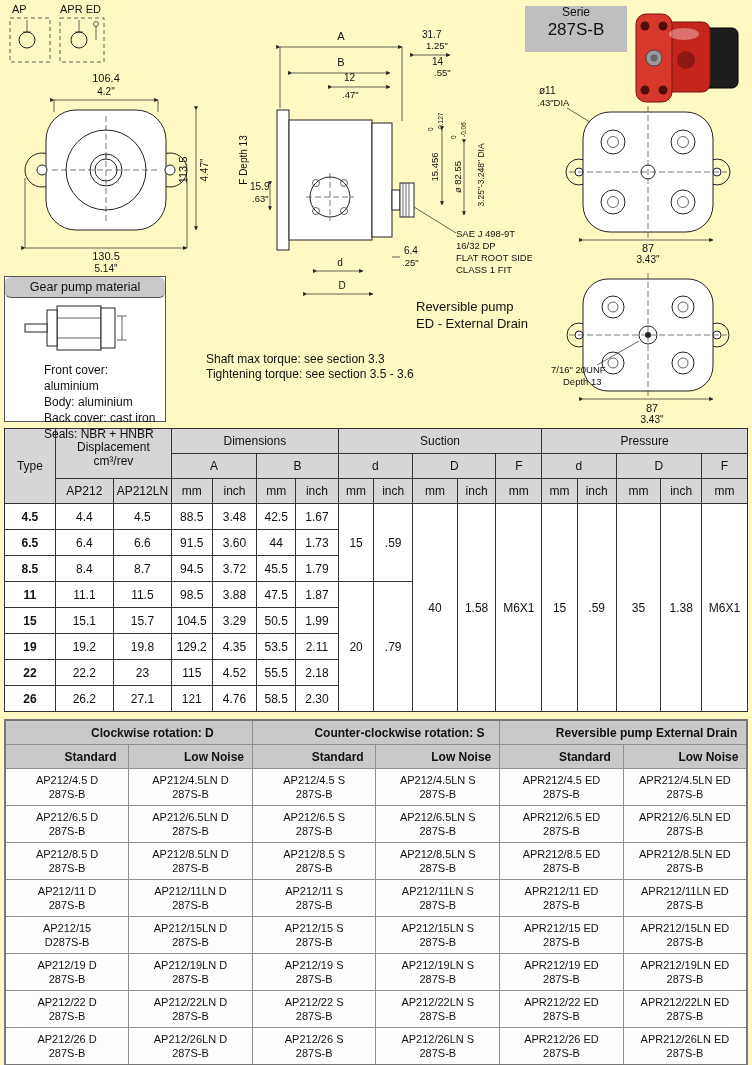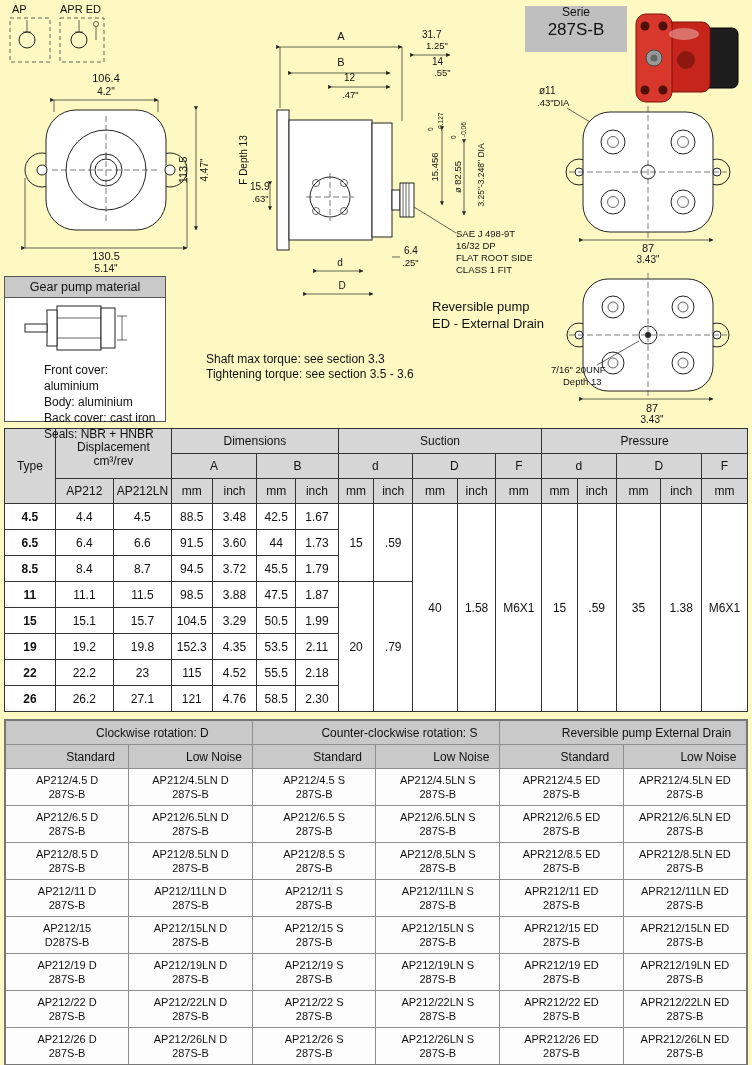--- a/index.html
+++ b/index.html
@@ -9,37 +9,37 @@
   .abs{position:absolute;}
   svg text{fill:#111;font-family:"Liberation Sans","DejaVu Sans",sans-serif;}
   .ln{stroke:#222;stroke-width:1;fill:none;}
   .thin{stroke:#222;stroke-width:.7;fill:none;}
   .dash{stroke:#444;stroke-width:.7;fill:none;stroke-dasharray:6 3;}
   .fillw{fill:#fff;stroke:#222;stroke-width:1;}
   .serie-box{left:525px;top:6px;width:102px;height:46px;background:#bfbfbf;
              text-align:center;line-height:1.15;padding-top:0;box-sizing:border-box;}
   .serie-box .l1{font-size:12px;}
   .serie-box .l2{font-size:17px;}
-  .rev-note{left:432px;top:298px;font-size:13px;line-height:17px;}
+  .rev-note{left:416px;top:298px;font-size:13px;line-height:17px;}
   .notes{left:206px;top:352px;font-size:12px;line-height:15px;}
   .mat-box{left:4px;top:276px;width:162px;height:146px;border:1px solid #555;box-sizing:border-box;background:#fff;}
   .mat-title{height:20px;background:#c9c9c9;border-bottom:1px solid #555;text-align:center;
-             font-size:12.5px;line-height:20px;}
+             font-size:12.5px;line-height:20px;border-radius:6px;}
   .mat-lines{font-size:12px;line-height:16px;padding-left:4px;margin-left:35px;}
   
   table{border-collapse:collapse;}
   .spec{margin:2px 0 0 4px;width:744px;font-size:12px;table-layout:fixed;}
   .spec th,.spec td{border:1px solid #333;text-align:center;padding:1px 2px;overflow:hidden;}
   .spec th{background:#d6d6d6;font-weight:normal;height:22px;}
   .spec td{height:23px;background:#fff;}
   .spec td.type-cell{font-weight:bold;}
   
   .parts{margin:7px 0 0 4px;width:744px;font-size:11px;table-layout:fixed;border:2px solid #777;}
   .parts th,.parts td{border:1px solid #8f8f8f;text-align:center;overflow:hidden;}
-  .parts th{background:#c9c9c9;font-weight:normal;font-size:12px;height:21px;padding-left:48px;}
+  .parts th{background:#c9c9c9;font-weight:bold;font-size:12px;height:21px;padding-left:48px;}
   .parts td{background:#fdfdfd;padding:4px 7px;line-height:14px;}
 </style>
 </head>
 <body>
 
 <div class="page">
 
   <svg width="0" height="0" style="position:absolute">
     <defs>
       <marker id="arr" markerWidth="8" markerHeight="8" refX="5.5" refY="3" orient="auto">
@@ -415,21 +415,21 @@
           <td>15.7</td>
           <td>104.5</td>
           <td>3.29</td>
           <td>50.5</td>
           <td>1.99</td>
         </tr>
         <tr>
           <td class="type-cell">19</td>
           <td>19.2</td>
           <td>19.8</td>
-          <td>152.3</td>
+          <td>129.2</td>
           <td>4.35</td>
           <td>53.5</td>
           <td>2.11</td>
         </tr>
         <tr>
           <td class="type-cell">22</td>
           <td>22.2</td>
           <td>23</td>
           <td>115</td>
           <td>4.52</td>

